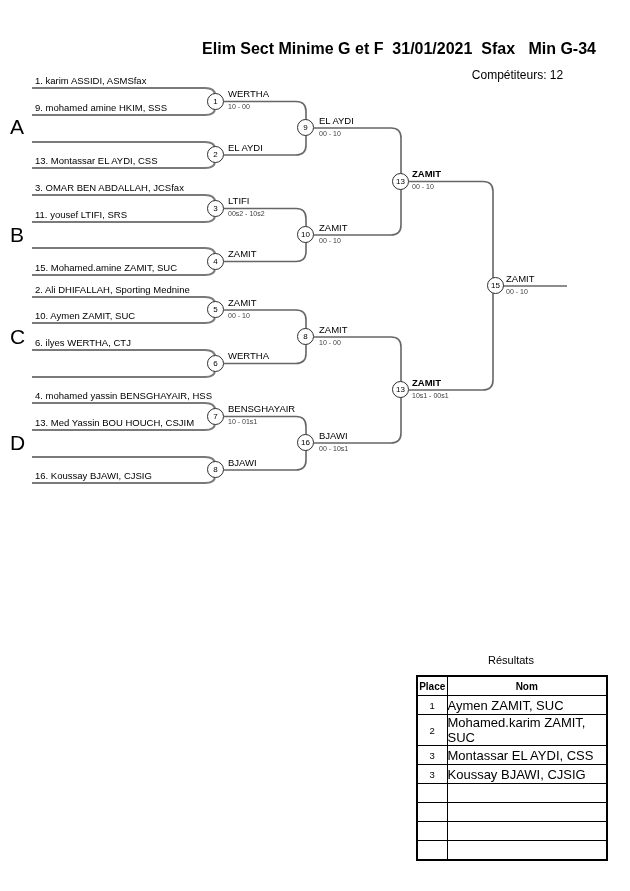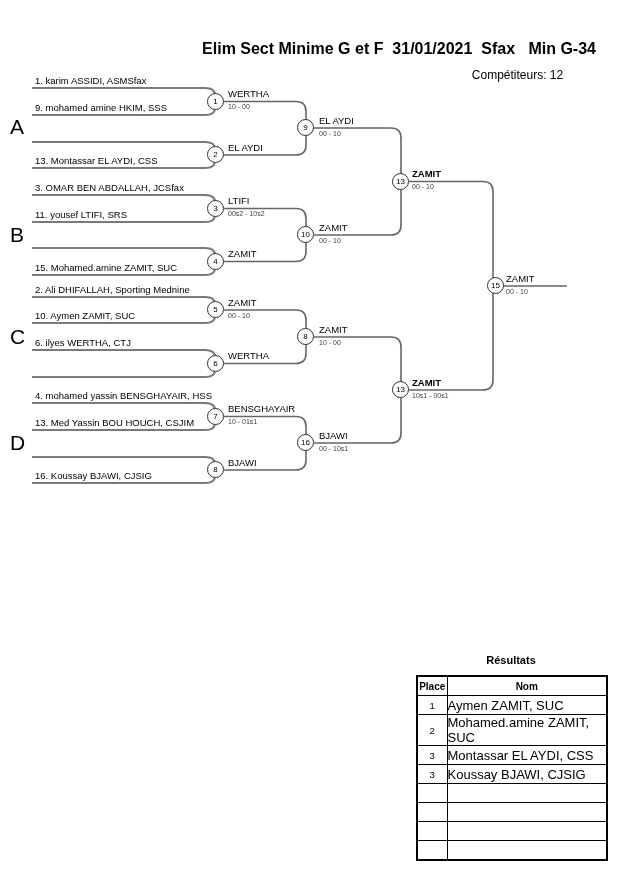--- a/index.html
+++ b/index.html
@@ -11,21 +11,21 @@
   .group-letter{font-size:21px;left:10px;}
   .pname{font-size:9.5px;left:35px;}
   .wname{font-size:9.5px;}
   .wname.bold{font-weight:bold;}
   .wscore{font-size:7px;color:#3d3d3d;}
   .circle{width:17px;height:17px;border:1px solid #2e2e2e;border-radius:50%;background:#fff;
           font-size:8px;text-align:center;line-height:15px;box-sizing:border-box;}
   svg{position:absolute;top:0;left:0;pointer-events:none;}
   .slotline{stroke:#7a7a7a;stroke-width:2;fill:none;}
   .joinline{stroke:#666;stroke-width:1.6;fill:none;}
-  #results-heading{top:654px;left:416px;width:190px;text-align:center;font-size:11px;font-weight:bold;}
+  #results-heading{top:654px;left:416px;width:190px;text-align:center;font-size:11px;font-weight:normal;}
   #results-table{position:absolute;top:675px;left:416px;border-collapse:collapse;table-layout:fixed;}
   #results-table td,#results-table th{border:1px solid #000;height:18px;padding:0;overflow:hidden;}
   #results-table{border:2px solid #000;}
   #results-table th{font-size:10px;font-weight:bold;text-align:center;}
   .col-place{width:30px;}
   .col-name{width:160px;}
   td.place-cell{font-size:9.5px;text-align:center;}
   td.name-cell{font-size:13px;text-align:left;padding-left:5px;}
 </style>
 </head>
@@ -138,21 +138,21 @@
         <tr>
       <th>Place</th>
       <th>Nom</th>
     </tr>
     <tr>
       <td class="place-cell">1</td>
       <td class="name-cell">Aymen ZAMIT, SUC</td>
     </tr>
     <tr>
       <td class="place-cell">2</td>
-      <td class="name-cell">Mohamed.amine ZAMIT, SUC</td>
+      <td class="name-cell">Mohamed.karim ZAMIT, SUC</td>
     </tr>
     <tr>
       <td class="place-cell">3</td>
       <td class="name-cell">Montassar EL AYDI, CSS</td>
     </tr>
     <tr>
       <td class="place-cell">3</td>
       <td class="name-cell">Koussay BJAWI, CJSIG</td>
     </tr>
     <tr>

